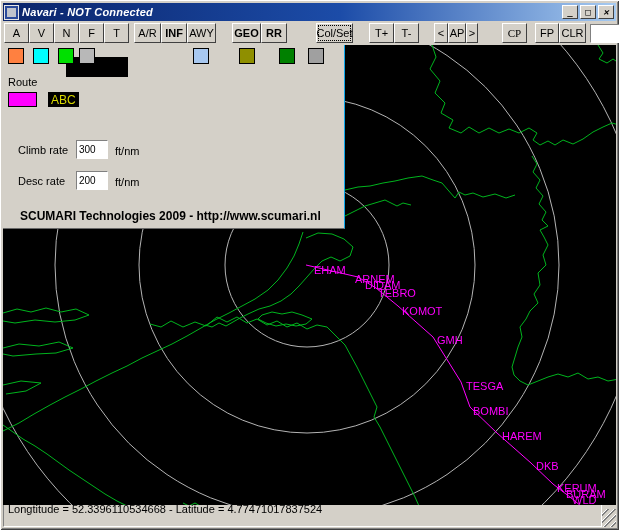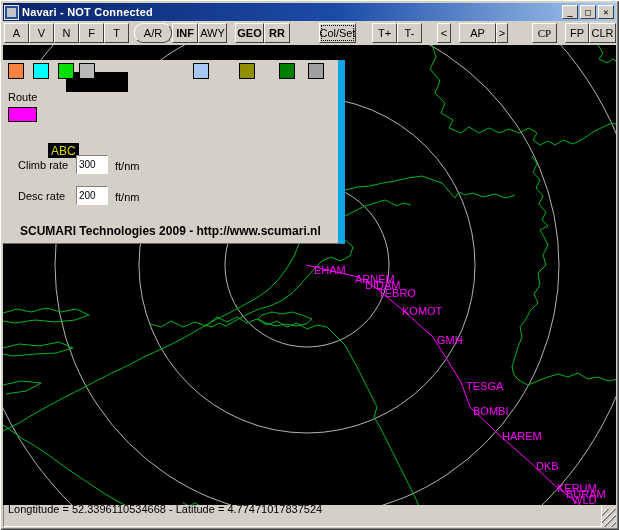--- a/index.html
+++ b/index.html
@@ -5,21 +5,21 @@
   * { margin:0; padding:0; box-sizing:border-box; }
   body { width:619px; height:530px; font-family:"Liberation Sans", sans-serif; background:#000; }
   .window {
     width:619px; height:530px; background:#d4d0c8; padding:3px;
     box-shadow: inset 1px 1px #fff, inset -1px -1px #404040, inset 2px 2px #d4d0c8, inset -2px -2px #808080;
     display:flex; flex-direction:column;
   }
   
   .titlebar {
     height:18px; background:linear-gradient(90deg,#0a246a 0%,#1c4ca8 55%,#a6caf0 100%);
-    display:flex; align-items:center; padding:0 2px; flex:0 0 18px;
+    display:flex; align-items:center; padding:0 2px; flex:0 0 18px;font-style:italic;
   }
   .app-icon { width:13px; height:13px; background:#c0c4cc; border:2px solid #2a4a9a; outline:1px solid #e6e6e6; margin-right:4px; }
   .title-text { color:#fff; font-size:11px; font-weight:bold; flex:1; letter-spacing:.2px; }
   .tb-btn {
     width:16px; height:14px; background:#d4d0c8; margin-left:2px;
     border-top:1px solid #fff; border-left:1px solid #fff; border-right:1px solid #404040; border-bottom:1px solid #404040;
     font-size:9px; font-weight:bold; color:#000; display:flex; align-items:center; justify-content:center;
     font-family:"DejaVu Sans Mono", monospace; line-height:1;
   }
   
@@ -32,28 +32,28 @@
   .tool-btn.bold { font-weight:bold; }
   .tool-btn.focused { outline:1px dotted #000; outline-offset:-3px; }
   .tool-input { height:19px; width:45px; margin-left:4px; background:#fff;
     border-top:1px solid #808080; border-left:1px solid #808080; border-right:1px solid #fff; border-bottom:1px solid #fff;
     font-size:11px; padding:0 2px; }
   
   .map-area { position:relative; flex:1 1 auto; background:#000; overflow:hidden; }
   .map-svg { position:absolute; left:0; top:0; }
   
   .colset-panel {
-    position:absolute; left:0; top:15px; width:342px; height:184px; background:#d4d0c8;
-    border-right:7px solid #0ea5e9; border-bottom:1px solid #696969;
+    position:absolute; left:0; top:0; width:342px; height:184px; background:#d4d0c8;
+    border-right:1px solid #0ea5e9; border-bottom:1px solid #696969;
   }
   .swatch { position:absolute; width:16px; height:16px; border:1px solid #000; top:3px; }
   .black-rect { position:absolute; background:#000; }
   .panel-label { position:absolute; font-size:11px; color:#000; }
   .route-swatch { position:absolute; left:5px; top:47px; width:29px; height:15px; border:1px solid #000; }
-  .route-name-box { position:absolute; left:45px; top:47px; height:15px; padding:0 3px; background:#000; color:#d8d800; font-size:12px; display:flex; align-items:center;margin-top:36px; }
+  .route-name-box { position:absolute; left:45px; top:47px; height:15px; padding:0 3px; background:#000; color:#d8d800; font-size:12px; display:flex; align-items:center; }
   .rate-input { position:absolute; width:32px; height:19px; background:#fff; font-size:10px; padding:0 2px;
     border-top:1px solid #808080; border-left:1px solid #808080; border-right:1px solid #fff; border-bottom:1px solid #fff; }
   .panel-footer { position:absolute; left:17px; top:164px; font-size:12px; font-weight:bold; color:#000; }
   
   .statusbar { height:22px; flex:0 0 22px; display:flex; align-items:flex-end; background:#d4d0c8; padding-top:2px; }
   .status-field { flex:1; height:31px; display:flex; align-items:center; padding:17px 4px; font-size:11px; color:#000;
     border-top:1px solid #808080; border-left:1px solid #808080; border-right:1px solid #fff; border-bottom:1px solid #fff; }
   .resize-grip { width:14px; height:18px;
     background:repeating-linear-gradient(135deg, transparent 0 3px, #fff 3px 4px, #808080 4px 5px); }
 </style>
@@ -70,30 +70,30 @@
     <div class="tb-btn">✕</div>
   </div>
 
   <div class="toolbar">
 
     <div class="tool-btn" style="width: 25px; margin-left: 0px;">A</div>
       <div class="tool-btn" style="width: 25px; margin-left: 0px;">V</div>
       <div class="tool-btn" style="width: 25px; margin-left: 0px;">N</div>
       <div class="tool-btn" style="width: 25px; margin-left: 0px;">F</div>
       <div class="tool-btn" style="width: 25px; margin-left: 0px;">T</div>
-      <div class="tool-btn" style="width: 38px; margin-left: 5px; border-radius: 9px;">A/R</div>
+      <div class="tool-btn" style="width: 27px; margin-left: 5px;">A/R</div>
       <div class="tool-btn bold" style="width: 26px; margin-left: 0px;">INF</div>
       <div class="tool-btn" style="width: 29px; margin-left: 0px;">AWY</div>
-      <div class="tool-btn bold" style="width: 29px; margin-left: 8px;">GEO</div>
+      <div class="tool-btn bold" style="width: 29px; margin-left: 16px;">GEO</div>
       <div class="tool-btn bold" style="width: 26px; margin-left: 0px;">RR</div>
       <div class="tool-btn focused" style="width: 37px; margin-left: 29px;">Col/Set</div>
       <div class="tool-btn" style="width: 25px; margin-left: 16px;">T+</div>
       <div class="tool-btn" style="width: 25px; margin-left: 0px;">T-</div>
       <div class="tool-btn" style="width: 14px; margin-left: 15px;">&lt;</div>
-      <div class="tool-btn" style="width: 37px; margin-left: 8px;">AP</div>
+      <div class="tool-btn" style="width: 18px; margin-left: 0px;">AP</div>
       <div class="tool-btn" style="width: 12px; margin-left: 0px;">&gt;</div>
       <div class="tool-btn" style="width: 25px; margin-left: 24px; font-family: Liberation Serif, serif;">CP</div>
       <div class="tool-btn" style="width: 24px; margin-left: 8px;">FP</div>
       <div class="tool-btn" style="width: 27px; margin-left: 0px;">CLR</div>
       <input class="tool-input" type="text" value="" style="">
   </div>
 
   <div class="map-area">
     <svg class="map-svg" width="613" height="460" viewBox="0 0 613 460">
       <g id="ringLayer">

